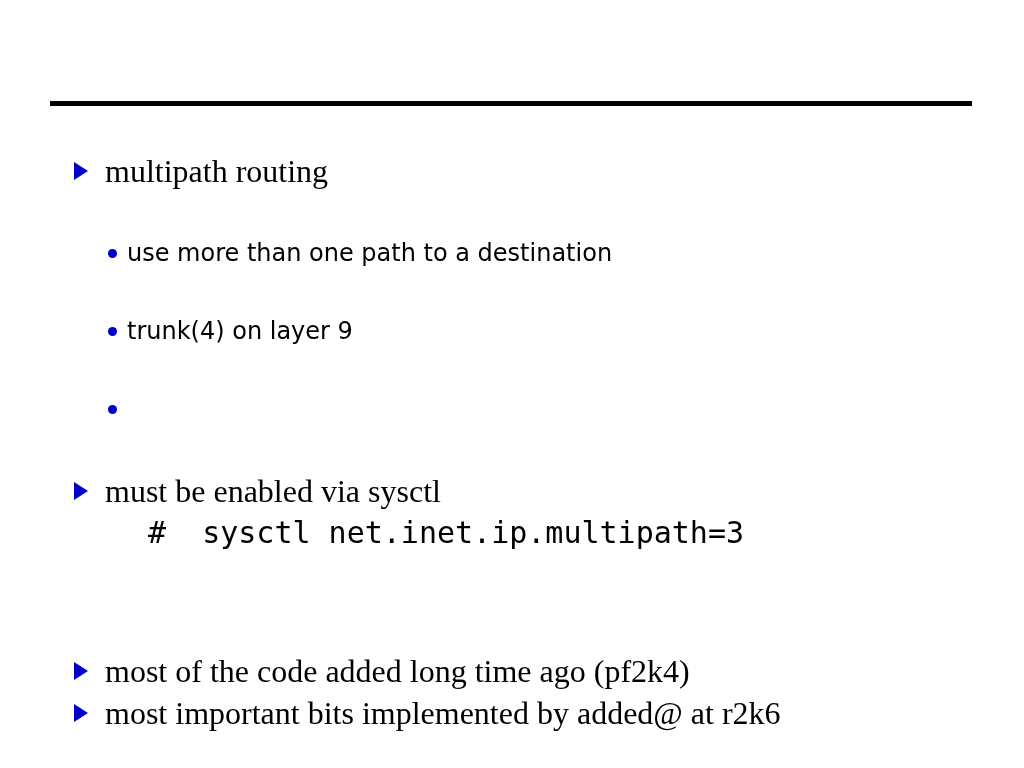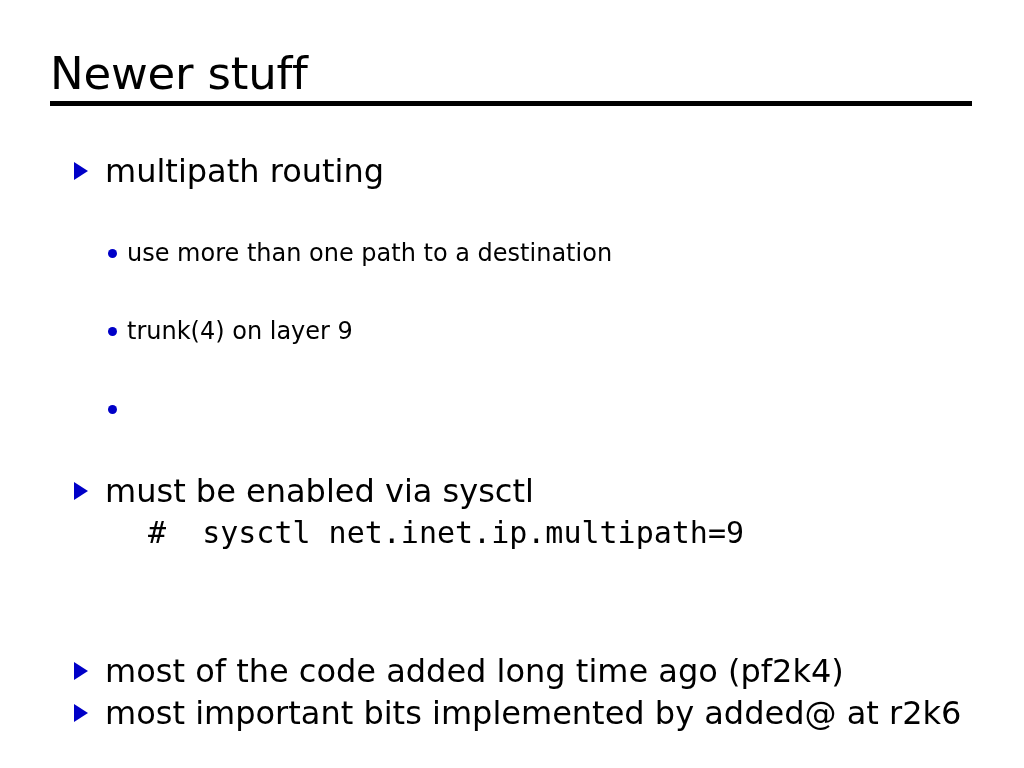--- a/index.html
+++ b/index.html
@@ -65,20 +65,21 @@
     top: 12px;
     width: 0;
     height: 0;
     border-top: 9px solid transparent;
     border-bottom: 9px solid transparent;
     border-left: 14px solid #0000c8;
   }
   .l1 .txt {
     display: block;
     white-space: normal;
+    font-family: Liberation Serif, serif;
   }
 
   
   .l2 {
     position: relative;
     padding-left: 53px;
     font-size: 24px;
     line-height: 34px;
     color: #000000;
     min-height: 34px;
@@ -104,23 +105,20 @@
     white-space: pre;
   }
   .gap-md { height: 44px; }
   .gap-lg { height: 96px; }
 </style>
 </head>
 <body>
 
 <div class="slide">
 
-  <div class="title-block">
-    <div class="slide-title">Newer stuff</div>
-  </div>
   <div class="title-rule"></div>
 
   <div class="body-block">
 
     <div class="l1">
       <span class="marker"></span>
       <span class="txt">multipath routing</span>
     </div>
 
     <div class="l2">
@@ -137,21 +135,21 @@
       <span class="marker"></span>
     </div>
 
     <div class="gap-md"></div>
 
     <div class="l1">
       <span class="marker"></span>
       <span class="txt">must be enabled via sysctl</span>
     </div>
 
-    <div class="code-line">#  sysctl net.inet.ip.multipath=9</div>
+    <div class="code-line">#  sysctl net.inet.ip.multipath=3</div>
 
     <div class="gap-lg"></div>
 
     <div class="l1">
       <span class="marker"></span>
       <span class="txt">most of the code added long time ago (pf2k4)</span>
     </div>
 
     <div class="l1">
       <span class="marker"></span>

